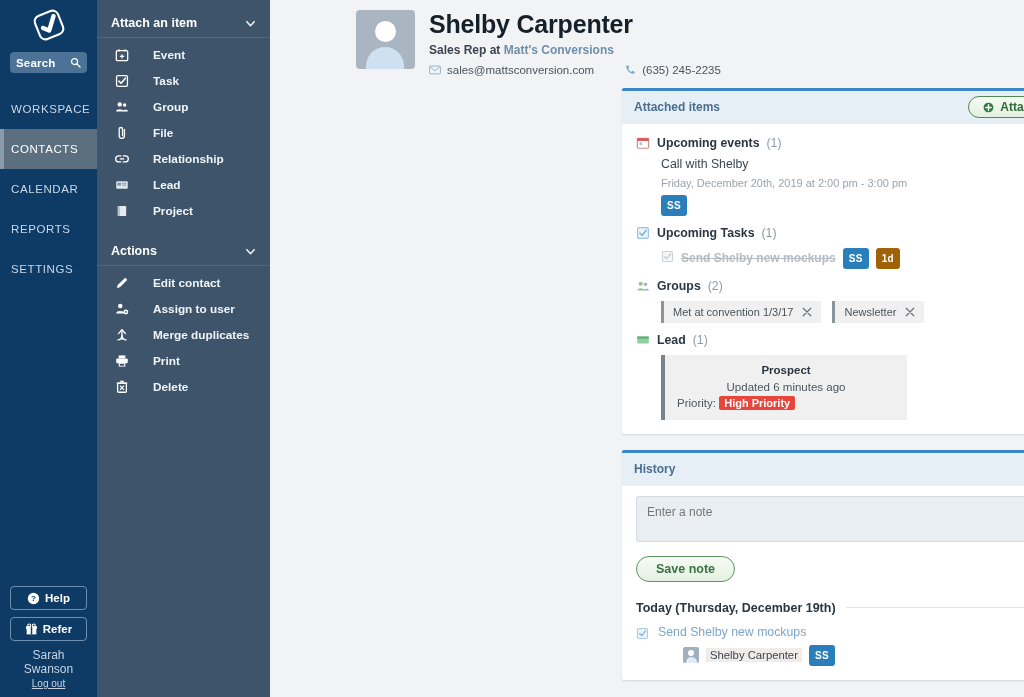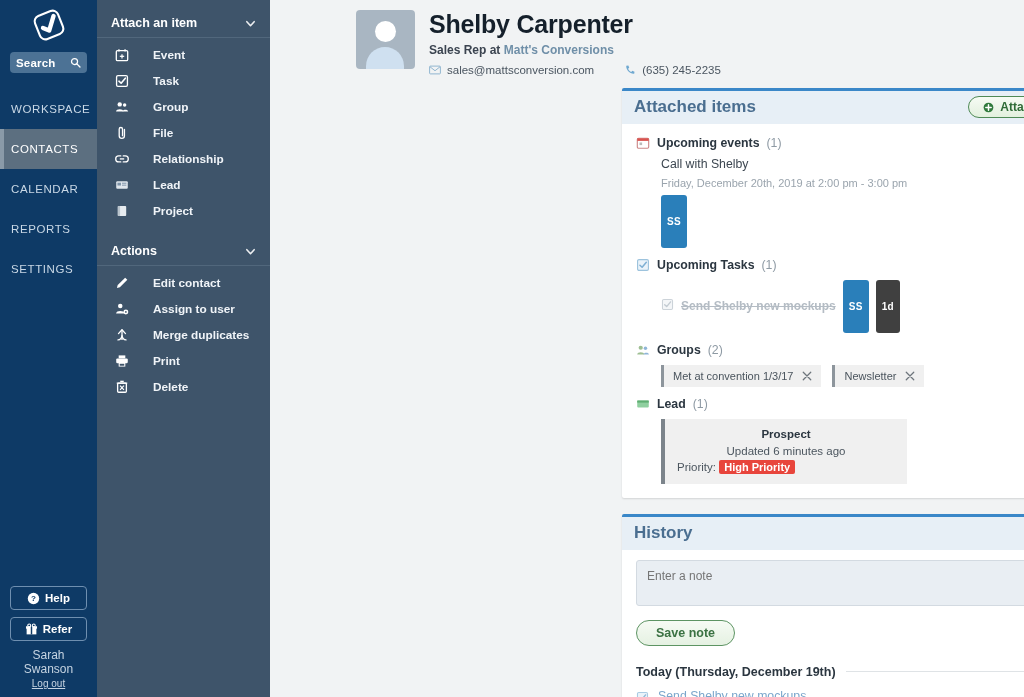--- a/index.html
+++ b/index.html
@@ -75,42 +75,42 @@
 
   .cols { display: flex; gap: 18px; padding: 12px 0 0 318px; }
   .col-left { width: 488px; flex: 0 0 488px; }
   .cols { padding-left: 0; margin-left: 318px; }
 
   .panel { background: #ffffff; border-radius: 2px; box-shadow: 0 1px 2px rgba(0,0,0,.13); border-top: 3px solid #3a87c8; }
   .panel-head {
     background: #e7eff6; display: flex; align-items: center; justify-content: space-between;
     padding: 6px 12px; height: 33px;
   }
-  .panel-title { font-size: 17px; font-weight: bold; color: #4a6e90; }
+  .panel-title { font-size: 12px; font-weight: bold; color: #4a6e90; }
   .btn-green {
     display: inline-flex; align-items: center; gap: 6px;
     background: linear-gradient(#f6fbf4, #e2f0de);
     border: 1px solid #4f8a56; border-radius: 13px;
     padding: 3px 14px; font-size: 12px; font-weight: bold; color: #2f6b37;
   }
   .btn-green .plus { width: 11px; height: 11px; }
 
   .panel-body { padding: 10px 14px 14px 14px; }
   .sec-row { display: flex; align-items: center; gap: 7px; margin-top: 10px; }
   .sec-row:first-child { margin-top: 2px; }
   .sec-row .ic { width: 14px; height: 14px; flex: 0 0 14px; }
   .sec-label { font-size: 12.3px; font-weight: bold; color: #2b3640; }
   .sec-count { font-size: 12.3px; color: #8e9aa4; font-weight: normal; }
 
   .evt-title { font-size: 12.3px; color: #3c4650; margin: 7px 0 0 25px; }
   .evt-date { font-size: 11px; color: #9aa4ad; margin: 6px 0 0 25px; }
   .badges { margin: 6px 0 0 25px; display: flex; gap: 6px; }
-  .badge { display: inline-block; border-radius: 3px; font-size: 10px; font-weight: bold; color: #fff; padding: 21px 6px; letter-spacing: .3px; }
+  .badge { display: inline-block; border-radius: 3px; font-size: 10px; font-weight: bold; color: #fff; padding: 5px 6px; letter-spacing: .3px; }
   .badge.blue { background: #2a7fba; }
-  .badge.red { background: #404040; }
+  .badge.red { background: #a16207; }
 
   .task-row { display: flex; align-items: center; gap: 7px; margin: 8px 0 0 25px; }
   .task-text { font-size: 12px; color: #b4bcc4; text-decoration: line-through; font-weight: bold; }
 
   .chips { display: flex; gap: 11px; margin: 8px 0 0 25px; }
   .chip {
     display: inline-flex; align-items: center; gap: 9px;
     background: #f0f0f0; border-left: 3px solid #8d959c;
     padding: 5px 9px 5px 9px; font-size: 11px; color: #4a545d;
   }

